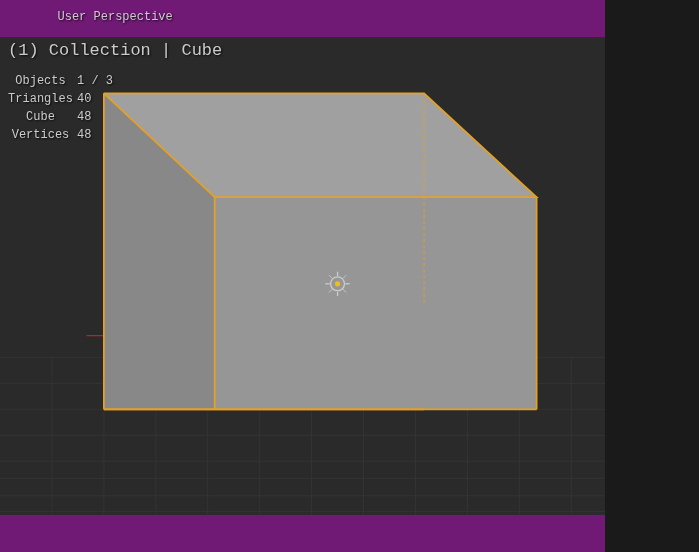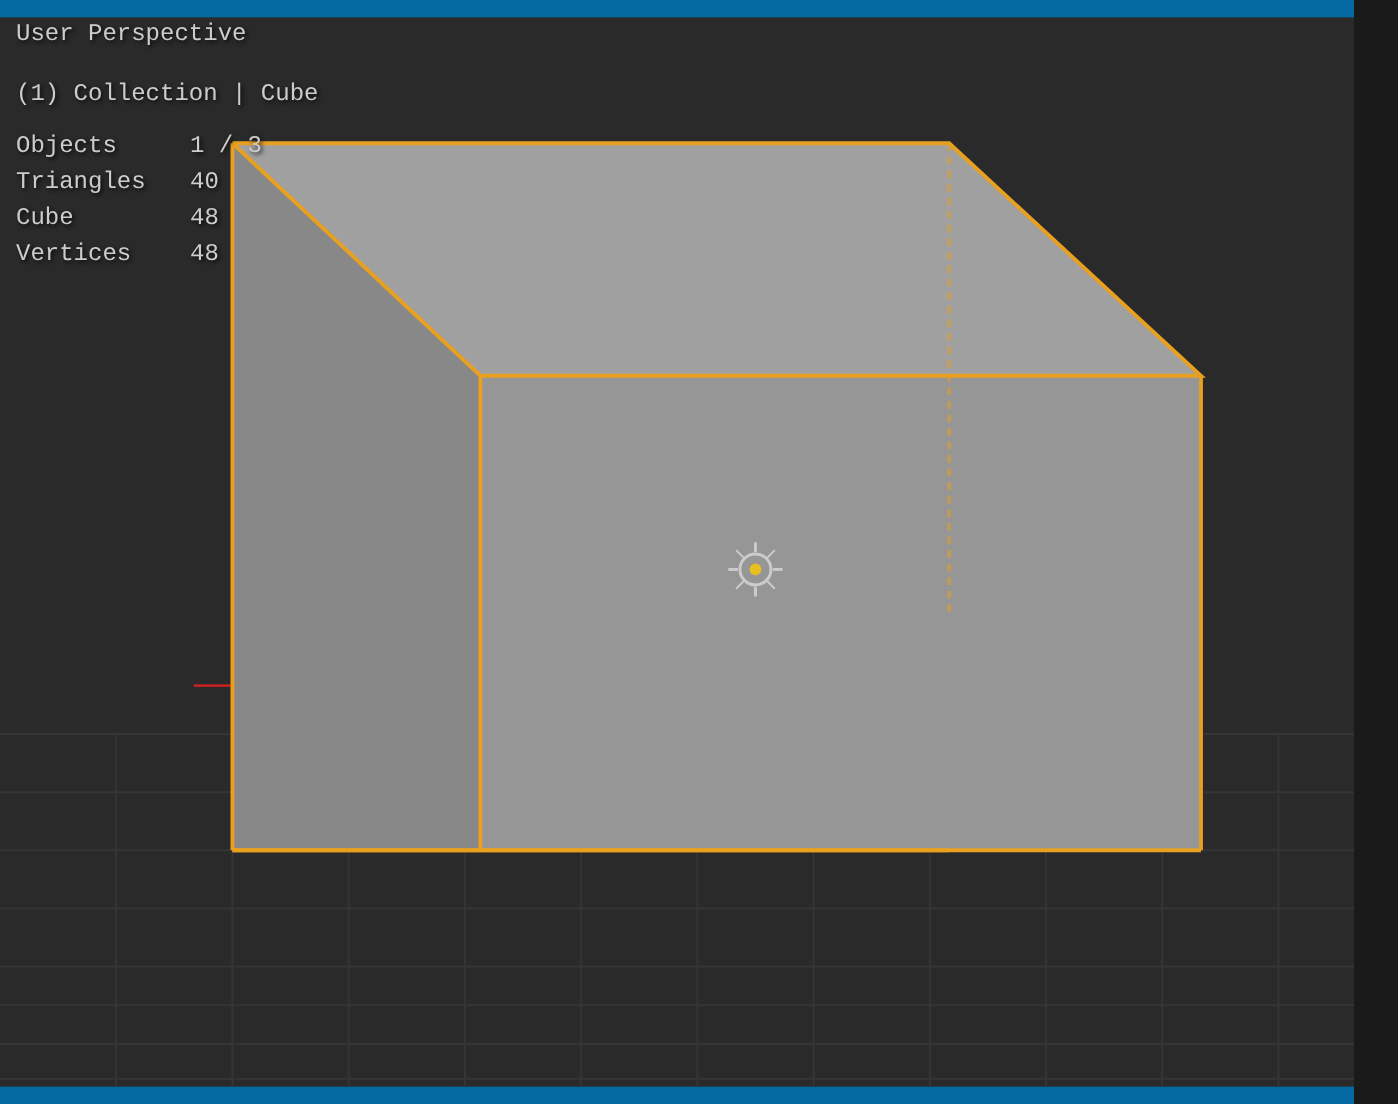--- a/index.html
+++ b/index.html
@@ -8,38 +8,39 @@
       height: 552px;
       overflow: hidden;
       background: #1a1a1a;
       font-family: 'Courier New', monospace;
       font-size: 12px;
       color: #cccccc;
     }
 
     #viewport {
       position: relative;
-      width: 677px;
+      width: 605px;
       height: 552px;
-      background: #0369a1;
+      background: #701a75;
       overflow: hidden;
+      text-align: center;
     }
 
     
     #overlay-info {
       position: absolute;
       top: 8px;
       left: 8px;
       z-index: 10;
       line-height: 1.5;
     }
 
     .info-line {
       display: flex;
-      gap: 22px;
+      gap: 4px;
       font-size: 12px;
       color: #cccccc;
       text-shadow: 1px 1px 2px rgba(0,0,0,0.8);
     }
 
     .info-label {
       min-width: 65px;
     }
 
     .info-value {
@@ -47,21 +48,21 @@
     }
 
     #viewport-title {
       font-size: 12px;
       color: #cccccc;
       text-shadow: 1px 1px 2px rgba(0,0,0,0.8);
       margin-bottom: 2px;
     }
 
     #collection-title {
-      font-size: 12px;
+      font-size: 17px;
       color: #cccccc;
       text-shadow: 1px 1px 2px rgba(0,0,0,0.8);
       margin-bottom: 8px;
       margin-top: 12px;
     }
 
     
     #scene-svg {
       position: absolute;
       top: 0; left: 0;

